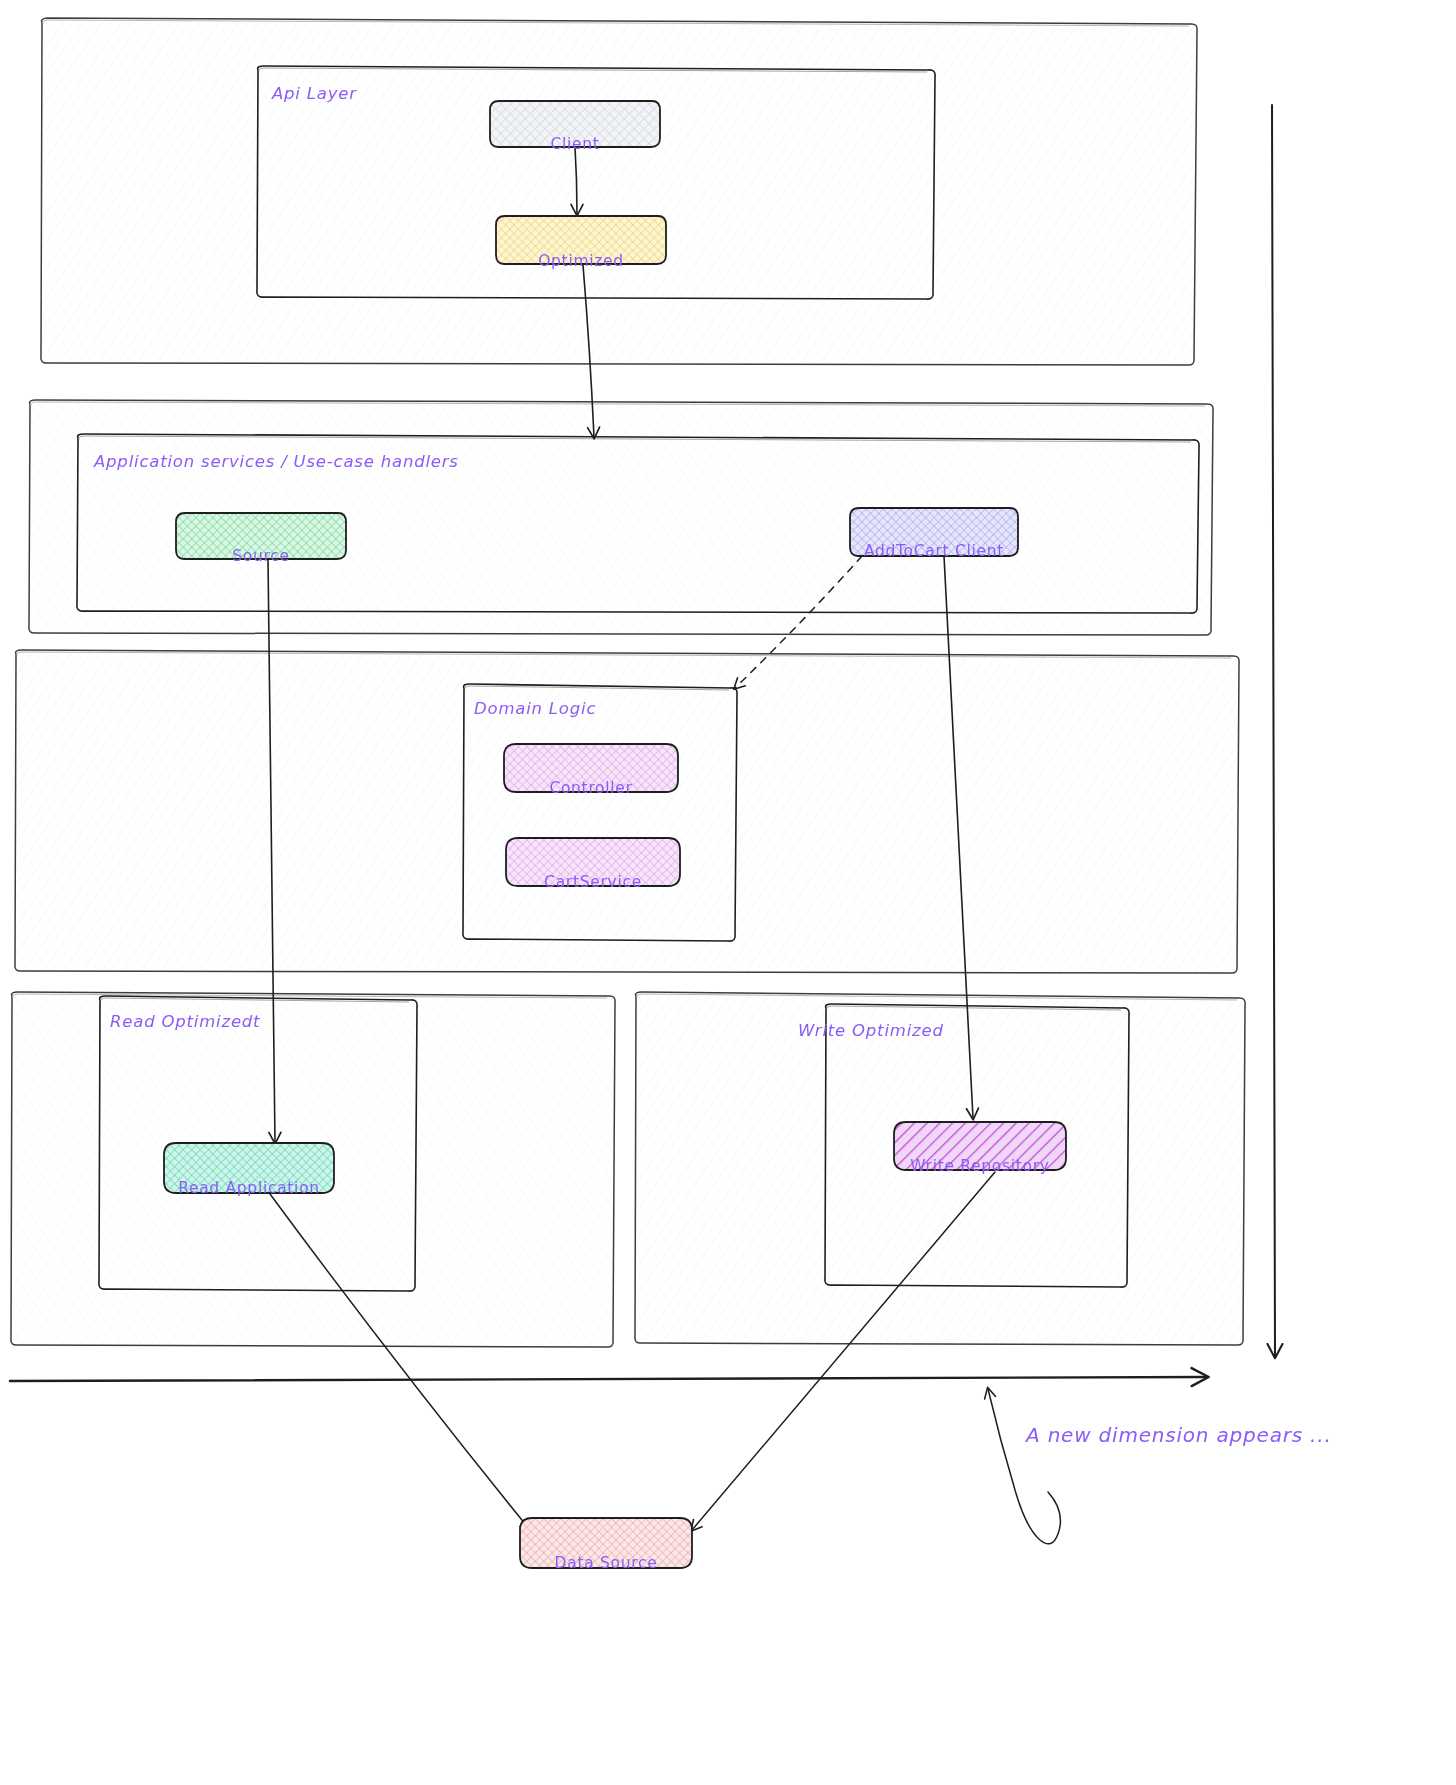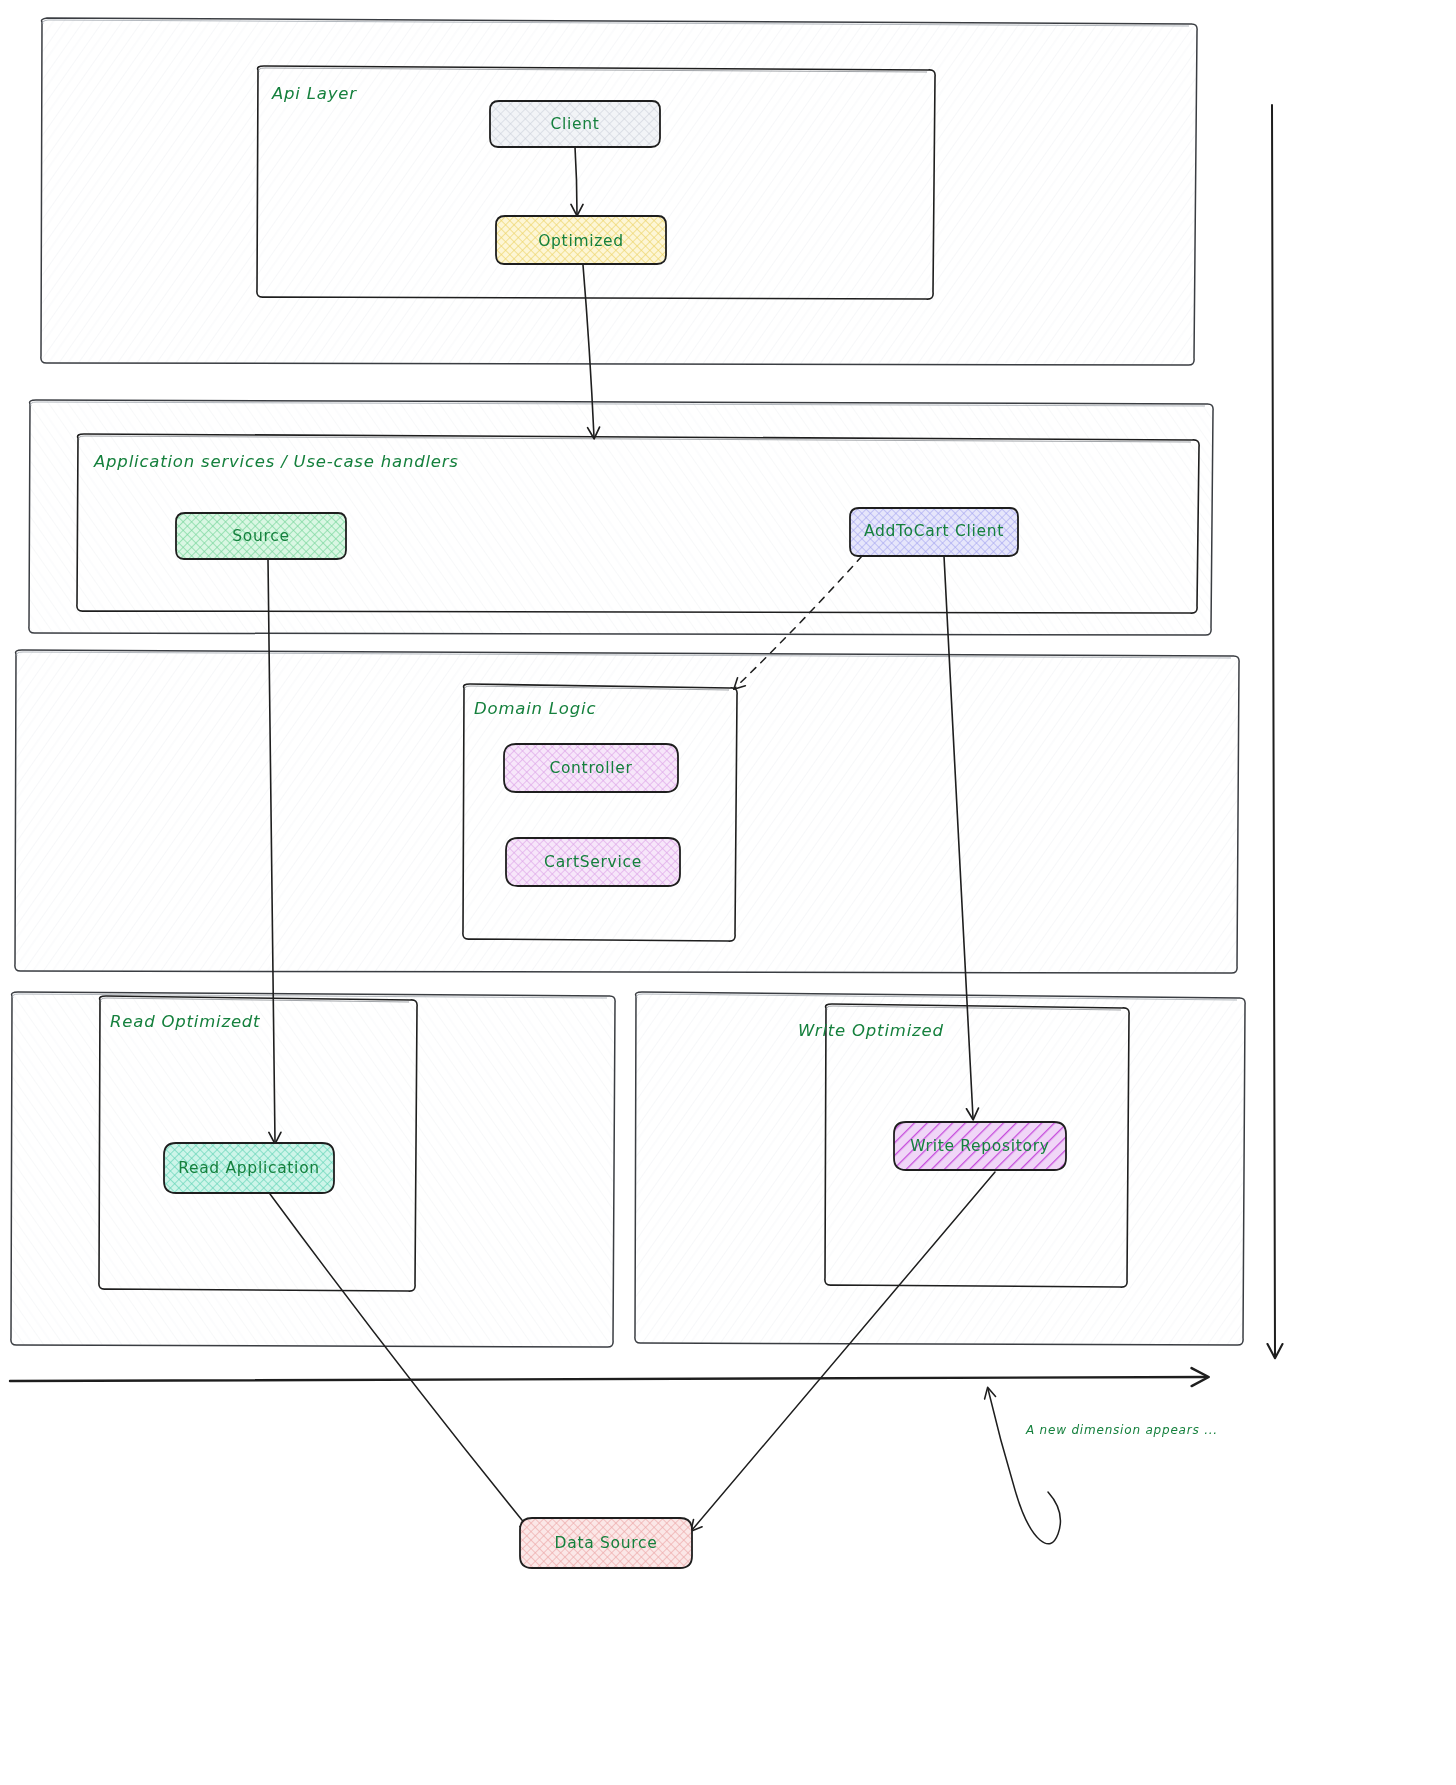--- a/index.html
+++ b/index.html
@@ -7,29 +7,29 @@
     font-family:"DejaVu Sans", sans-serif;
     width:1456px;height:1785px;position:relative;overflow:hidden;
   }
   #stage{position:absolute;left:0;top:0;width:1456px;height:1785px;}
   svg#canvas{position:absolute;left:0;top:0;width:1456px;height:1785px;}
 
   
   .txt{
     position:absolute;
     font-family:"DejaVu Sans", sans-serif;
-    color:#15803d;
+    color:#8b5cf6;
     white-space:nowrap;
     letter-spacing:.4px;
     -webkit-font-smoothing:antialiased;
   }
   .group-label{ font-size:16.5px; font-style:italic; letter-spacing:.8px;}
   .node-label{ font-size:15.5px; letter-spacing:.7px; }
-  .note-label{ font-size:12px; font-style:italic; letter-spacing:.8px;}
-  .center{ transform:translate(-50%,-50%); }
+  .note-label{ font-size:20px; font-style:italic; letter-spacing:.8px;}
+  .center{ transform:translate(-50%,-50%);margin-top:20px; }
 </style>
 </head>
 <body>
 
 <div id="stage">
 
 <svg id="canvas" viewBox="0 0 1456 1785">
   <defs>
 
     <pattern id="paperHatch" width="16" height="16" patternUnits="userSpaceOnUse" patternTransform="rotate(35)">

